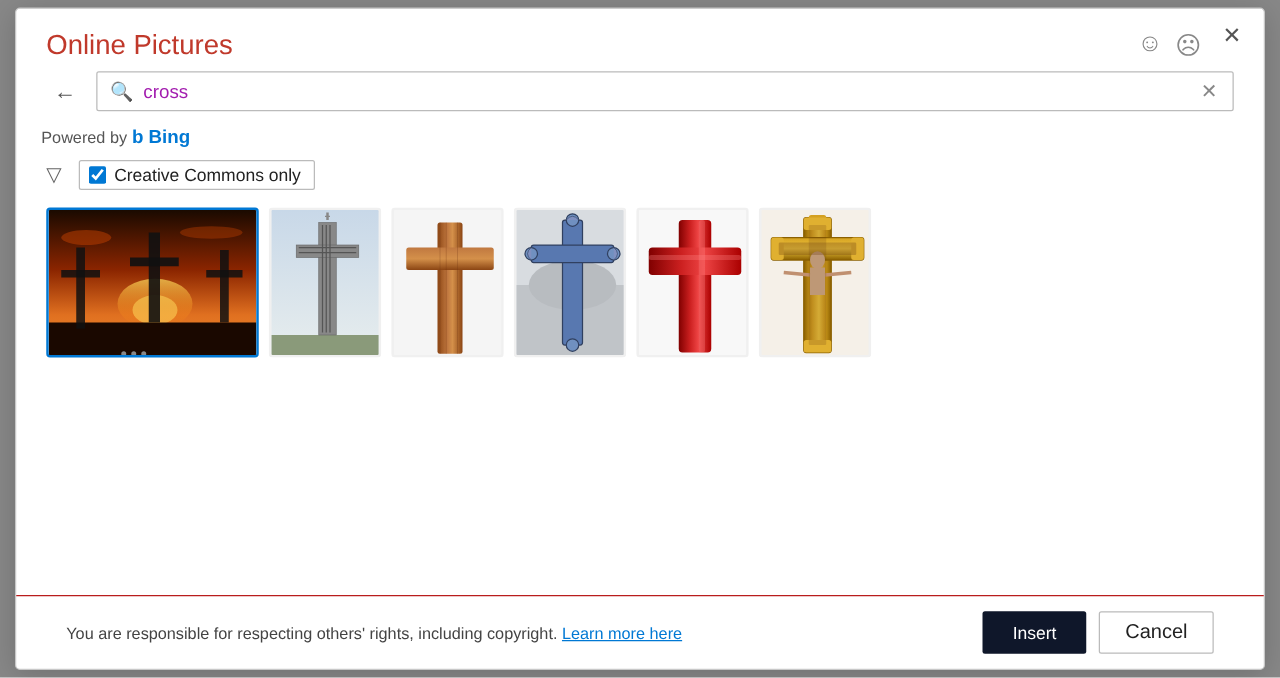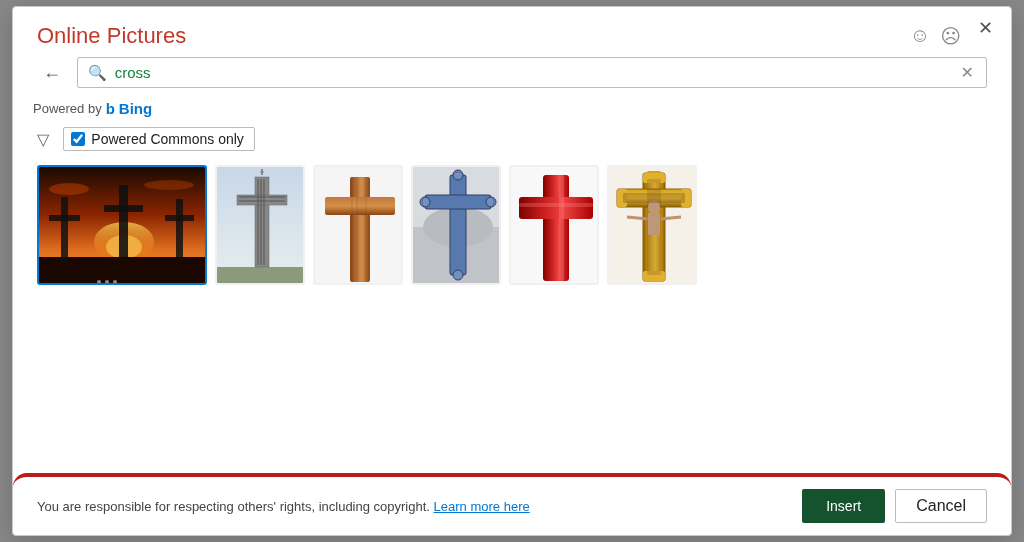--- a/index.html
+++ b/index.html
@@ -81,21 +81,21 @@
     .search-icon {
       color: #888;
       font-size: 15px;
       margin-right: 8px;
     }
     .search-input {
       border: none;
       outline: none;
       font-size: 15px;
       flex: 1;
-      color: #15803d;
+      color: #a21caf;
     }
     .clear-btn {
       background: none;
       border: none;
       color: #888;
       font-size: 16px;
       cursor: pointer;
       padding: 0 2px;
     }
     .powered-by {
@@ -153,42 +153,41 @@
       overflow: hidden;
       cursor: pointer;
       background: #f0f0f0;
       display: flex;
       align-items: center;
       justify-content: center;
       position: relative;
     }
     .img-cell.selected { border-color: #0078d4; }
     .footer-bar {
-      border-top: 4px solid #b91c1c;
-      padding: 12px 24px;
+      border-top: 1px solid #b91c1c;
+      padding: 12px 40px;
       display: flex;
       align-items: center;
       justify-content: space-between;
-      border-radius: 14px;
     }
     .footer-text {
       font-size: 13px;
       color: #444;
     }
     .footer-link {
       color: #0078d4;
       text-decoration: underline;
       cursor: pointer;
     }
     .footer-buttons {
       display: flex;
       gap: 10px;
     }
     .btn-insert {
-      background: #14532d;
+      background: #0f172a;
       color: #fff;
       border: none;
       padding: 7px 24px;
       font-size: 14px;
       border-radius: 2px;
       cursor: pointer;
     }
     .btn-cancel {
       background: #fff;
       color: #222;
@@ -228,21 +227,21 @@
   <div class="powered-by">
     <span>Powered by</span>
     <span style="color:#0078d4; font-weight:700; font-size:15px;">b</span>
     <span class="bing-text">Bing</span>
   </div>
 
   <div class="filter-row">
     <span class="filter-icon">▽</span>
     <label class="cc-checkbox-label">
       <input type="checkbox" class="cc-checkbox" checked="" style="">
-      <span>Powered Commons only</span>
+      <span>Creative Commons only</span>
     </label>
   </div>
 
   <div class="images-grid">
 
     <div class="img-cell selected" style="width:170px; height:120px;">
       <svg width="170" height="120" class="cross-img">
 
         <defs>
           <linearGradient id="sky1" x1="0" y1="0" x2="0" y2="1">

